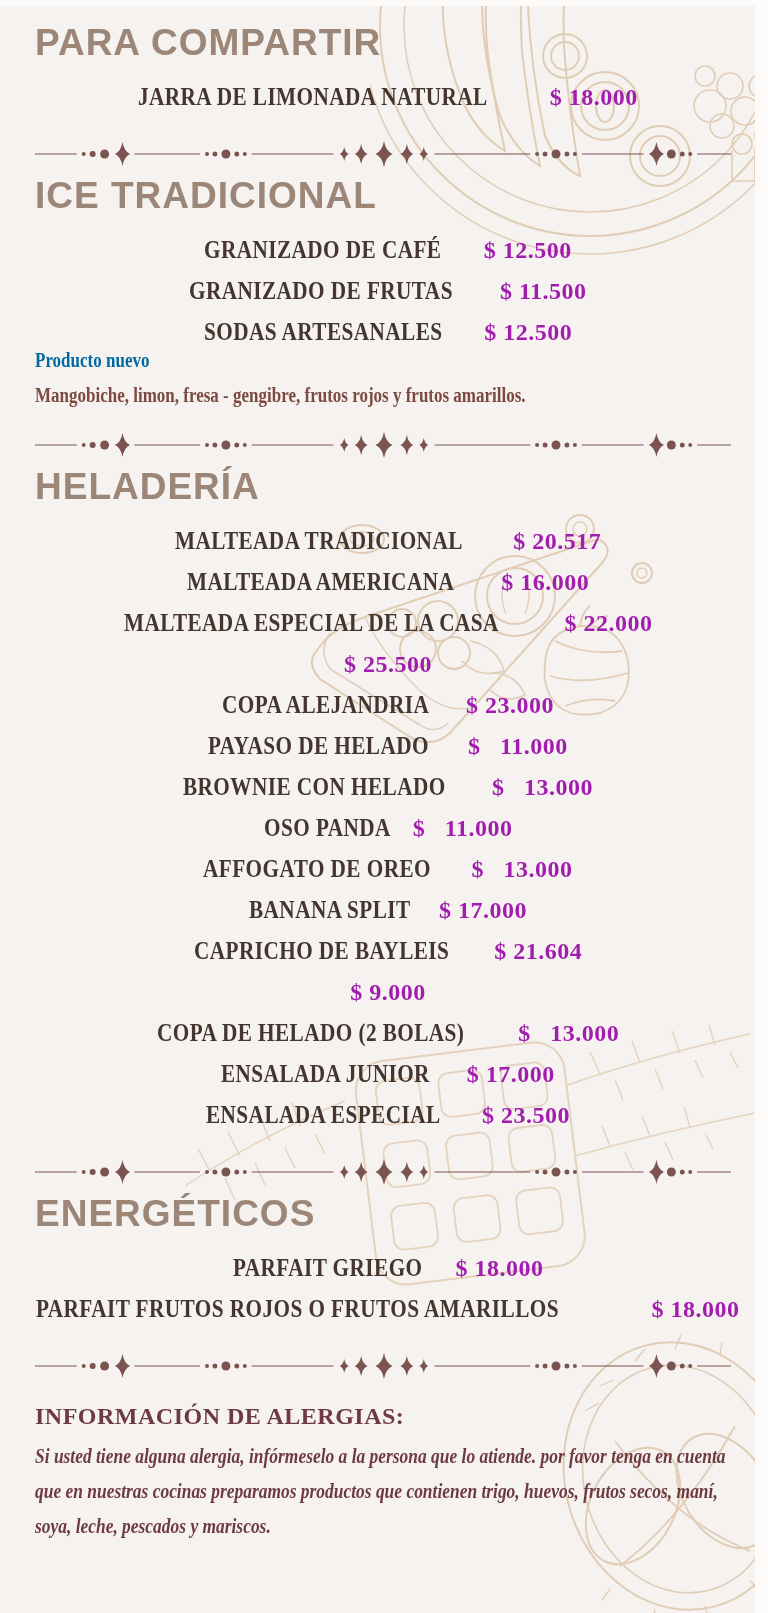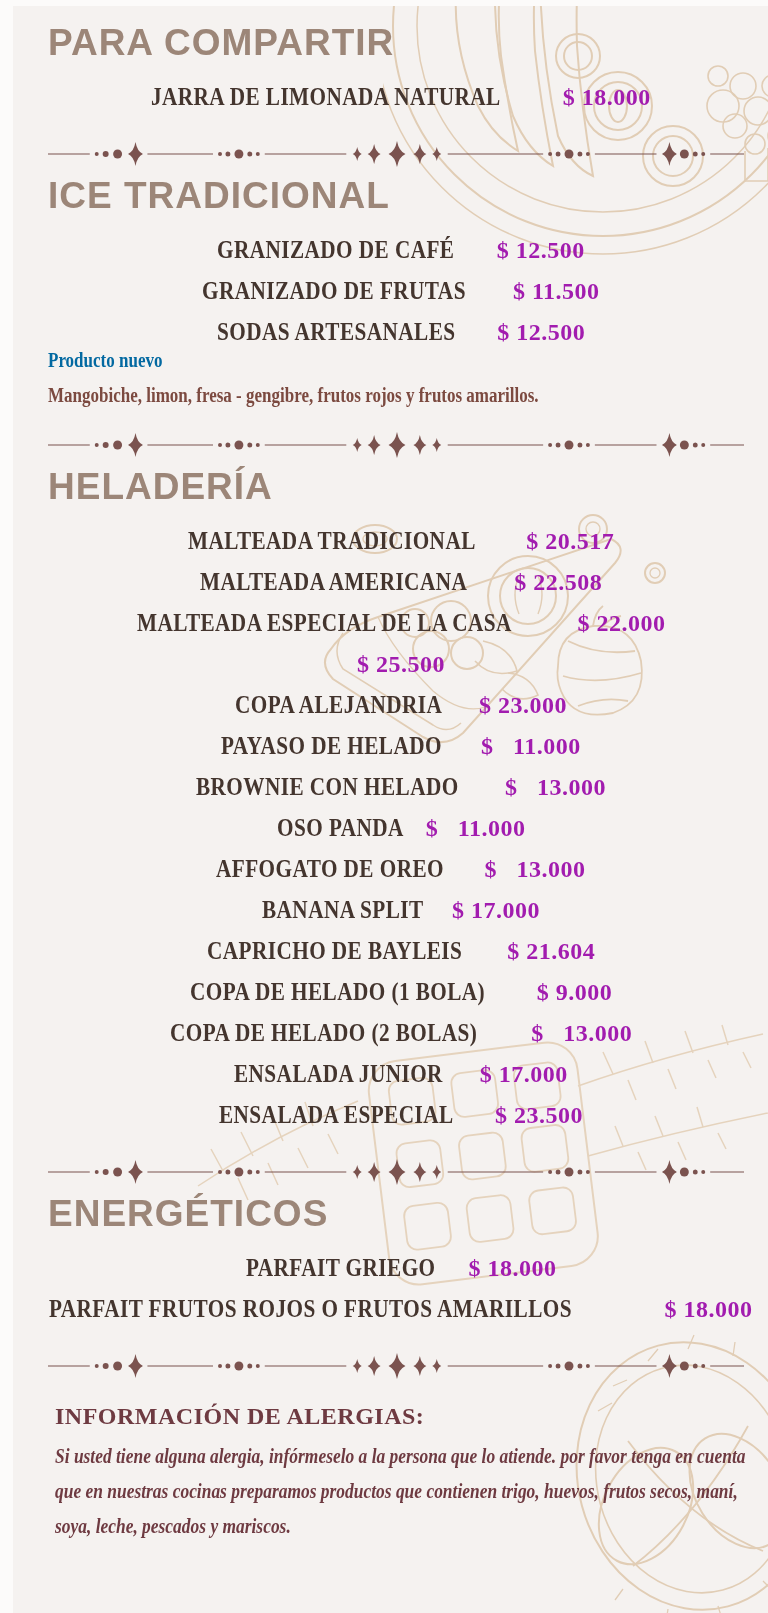--- a/index.html
+++ b/index.html
@@ -1,36 +1,36 @@
 <!DOCTYPE html>
 <html><head>
 <meta charset="utf-8">
 <style>
   html,body{margin:0;padding:0;background:#fcfbfa;}
   body{width:768px;height:1613px;overflow:hidden;position:relative;
        font-family:"Liberation Serif",serif;}
-  .panel{position:absolute;left:13px;top:6px;width:755px;height:1607px;
+  .panel{position:absolute;left:0;top:6px;width:755px;height:1607px;
          background:#f5f2f0;overflow:hidden;}
   .deco{position:absolute;z-index:0;pointer-events:none;}
   .content{position:relative;z-index:1;padding:12px 14px 0 35px;}
 
   h2.section-title{font-family:"Liberation Sans",sans-serif;font-weight:600;
       font-size:37px;line-height:42px;letter-spacing:1px;color:#9c8678;
       margin:4px 0 12px 0;}
   .row{display:flex;justify-content:center;align-items:baseline;
       padding:6.5px 0;line-height:28px;}
   .iname{font-weight:700;font-size:25px;color:#44352e;letter-spacing:.5px;white-space:nowrap;}
   .condensed{display:inline-block;transform:scaleX(.85);transform-origin:0 50%;}
   .price{font-weight:700;font-size:24px;color:#a21caf;letter-spacing:.5px;white-space:nowrap;}
   .badge{font-weight:700;font-size:20px;line-height:24px;color:#0369a1;margin-top:-4px;}
   .desc{font-weight:600;font-size:20px;line-height:26px;color:#7c4a40;margin-top:10px;}
   .divider{margin:24px 10px 8px 0;height:26px;}
   .divider svg{display:block;width:100%;height:26px;}
 
-  .allergy{margin-top:22px;margin-left:7px;}
+  .allergy{margin-top:22px;}
   .allergy-title{font-weight:700;font-size:24px;line-height:30px;color:#6e3a41;letter-spacing:.5px;}
   .allergy-text{font-style:italic;font-weight:600;font-size:21px;line-height:35px;color:#6e3a41;
       width:845px;transform:scaleX(.83);transform-origin:0 0;margin-top:8px;}
 </style>
 </head>
 <body>
 
 <div class="panel">
 
   <svg class="deco" style="left:370px;top:-200px" width="450" height="450" viewBox="0 0 450 450" fill="none" stroke="#e1cdb5" stroke-width="2">
@@ -225,21 +225,21 @@
           </svg>
         </div>
         <section>
           <h2 class="section-title">HELADERÍA</h2>
           <div class="row">
             <span class="iname"><span class="condensed">MALTEADA TRADICIONAL</span></span>
             <span class="price">$ 20.517</span>
           </div>
           <div class="row">
             <span class="iname"><span class="condensed">MALTEADA AMERICANA</span></span>
-            <span class="price">$ 22.508</span>
+            <span class="price">$ 16.000</span>
           </div>
           <div class="row">
             <span class="iname"><span class="condensed">MALTEADA ESPECIAL DE LA CASA</span></span>
             <span class="price">$ 22.000</span>
           </div>
           <div class="row">
             <span class="price">$ 25.500</span>
           </div>
           <div class="row">
             <span class="iname"><span class="condensed">COPA ALEJANDRIA</span></span>
@@ -263,21 +263,20 @@
           </div>
           <div class="row">
             <span class="iname"><span class="condensed">BANANA SPLIT</span></span>
             <span class="price">$ 17.000</span>
           </div>
           <div class="row">
             <span class="iname"><span class="condensed">CAPRICHO DE BAYLEIS</span></span>
             <span class="price">$ 21.604</span>
           </div>
           <div class="row">
-            <span class="iname"><span class="condensed">COPA DE HELADO (1 BOLA)</span></span>
             <span class="price">$ 9.000</span>
           </div>
           <div class="row">
             <span class="iname"><span class="condensed">COPA DE HELADO (2 BOLAS)</span></span>
             <span class="price">$&nbsp;&nbsp;&nbsp;13.000</span>
           </div>
           <div class="row">
             <span class="iname"><span class="condensed">ENSALADA JUNIOR</span></span>
             <span class="price">$ 17.000</span>
           </div>

